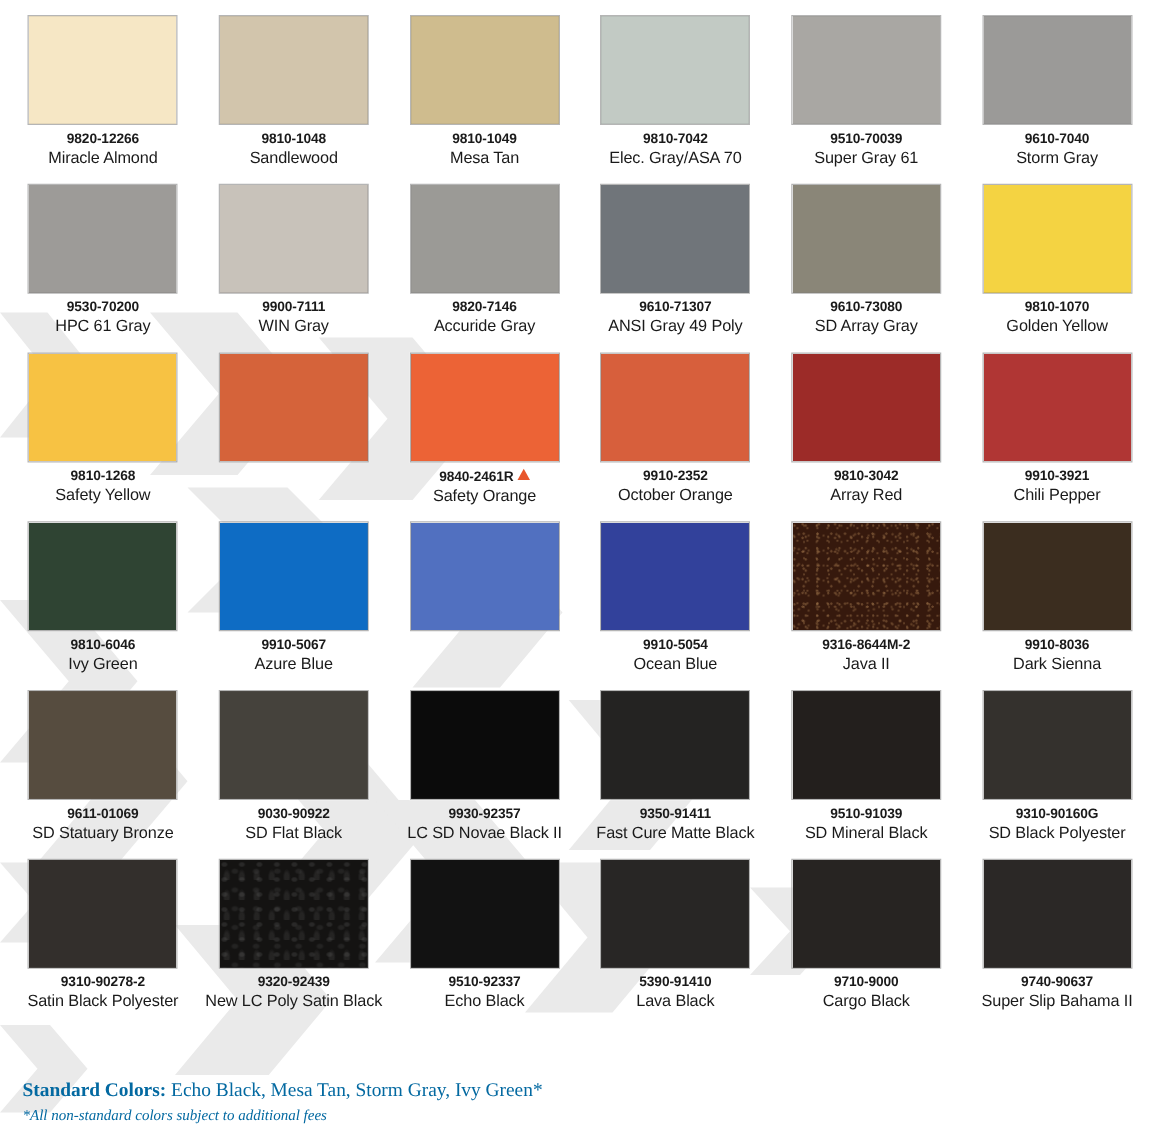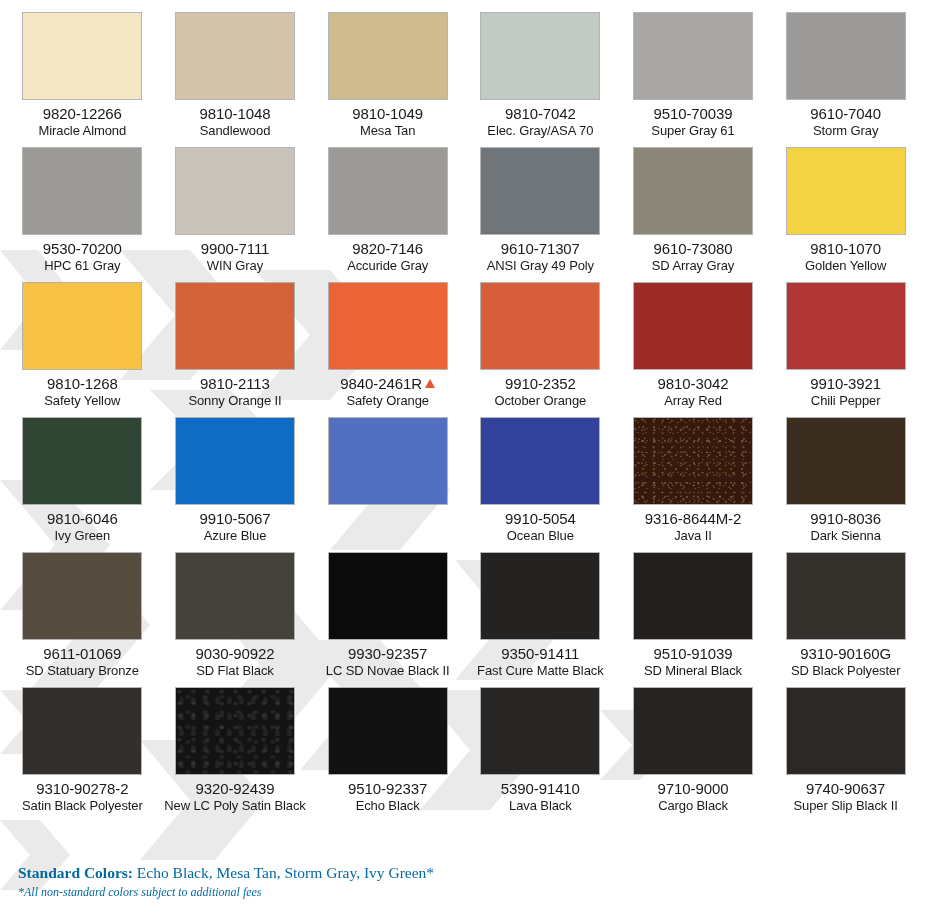--- a/index.html
+++ b/index.html
@@ -70,22 +70,22 @@
     background-size: 14px 12px, 17px 15px, 12px 16px;
   }
 
   .labels {
     margin-top: 5px;
     text-align: center;
     line-height: 1.18;
     width: 150px;
   }
   .code {
-    font-size: 15px;
-    font-weight: 400;
+    font-size: 11px;
+    font-weight: 700;
     color: #1a1a1a;
     letter-spacing: -0.1px;
     white-space: nowrap;
   }
   .name {
     font-size: 13px;
     font-weight: 400;
     color: #1a1a1a;
     letter-spacing: -0.1px;
     white-space: nowrap;
@@ -223,24 +223,20 @@
     </div>
     <div class="cell">
       <div class="swatch" style="background-color: rgb(247, 194, 67);"></div>
       <div class="labels">
         <div class="code">9810-1268</div>
         <div class="name">Safety Yellow</div>
       </div>
     </div>
     <div class="cell">
       <div class="swatch" style="background-color: rgb(213, 99, 58);"></div>
-      <div class="labels">
-        <div class="code">9810-2113</div>
-        <div class="name">Sonny Orange II</div>
-      </div>
     </div>
     <div class="cell">
       <div class="swatch" style="background-color: rgb(236, 99, 54);"></div>
       <div class="labels">
         <div class="code">9840-2461R<span class="tri" style="border-bottom-color: rgb(232, 86, 44);"></span></div>
         <div class="name">Safety Orange</div>
       </div>
     </div>
     <div class="cell">
       <div class="swatch" style="background-color: rgb(215, 95, 60);"></div>
@@ -375,21 +371,21 @@
       <div class="swatch" style="background-color: rgb(39, 36, 34);"></div>
       <div class="labels">
         <div class="code">9710-9000</div>
         <div class="name">Cargo Black</div>
       </div>
     </div>
     <div class="cell">
       <div class="swatch" style="background-color: rgb(43, 40, 38);"></div>
       <div class="labels">
         <div class="code">9740-90637</div>
-        <div class="name">Super Slip Black II</div>
+        <div class="name">Super Slip Bahama II</div>
       </div>
     </div>
   </div>
 
 <div id="footer">
   <div class="foot-line1">
     <b>Standard Colors:</b>
     <span>Echo Black, Mesa Tan, Storm Gray, Ivy Green*</span>
   </div>
   <div class="foot-line2">*All non-standard colors subject to additional fees</div>

